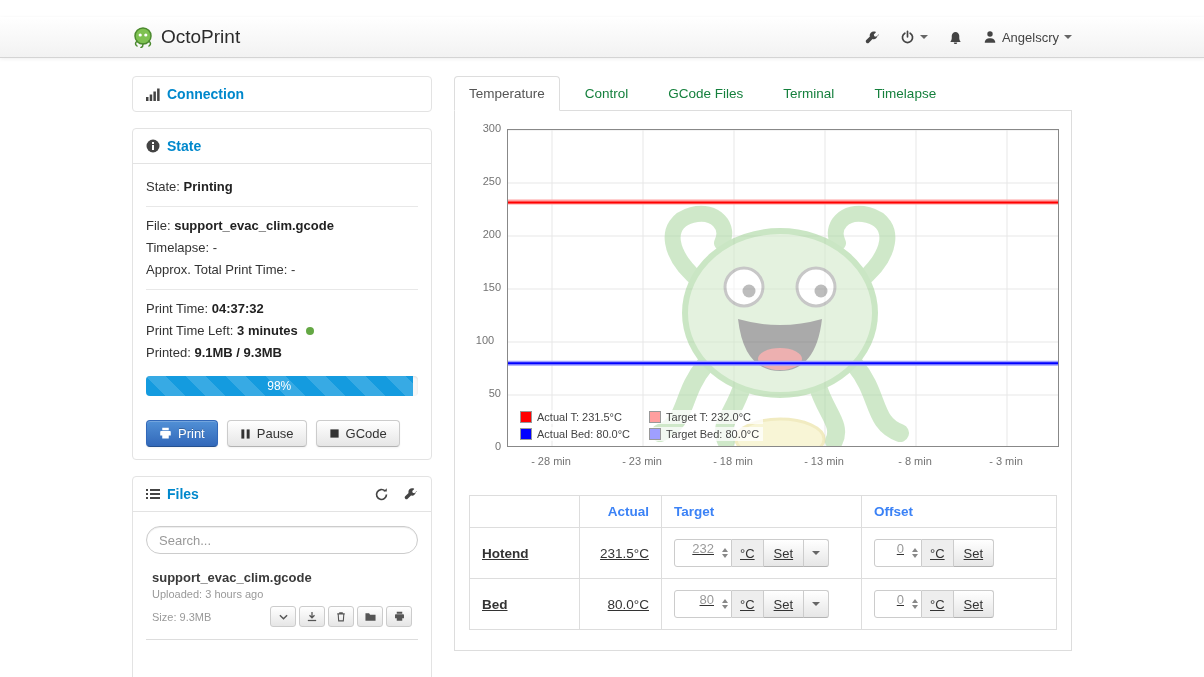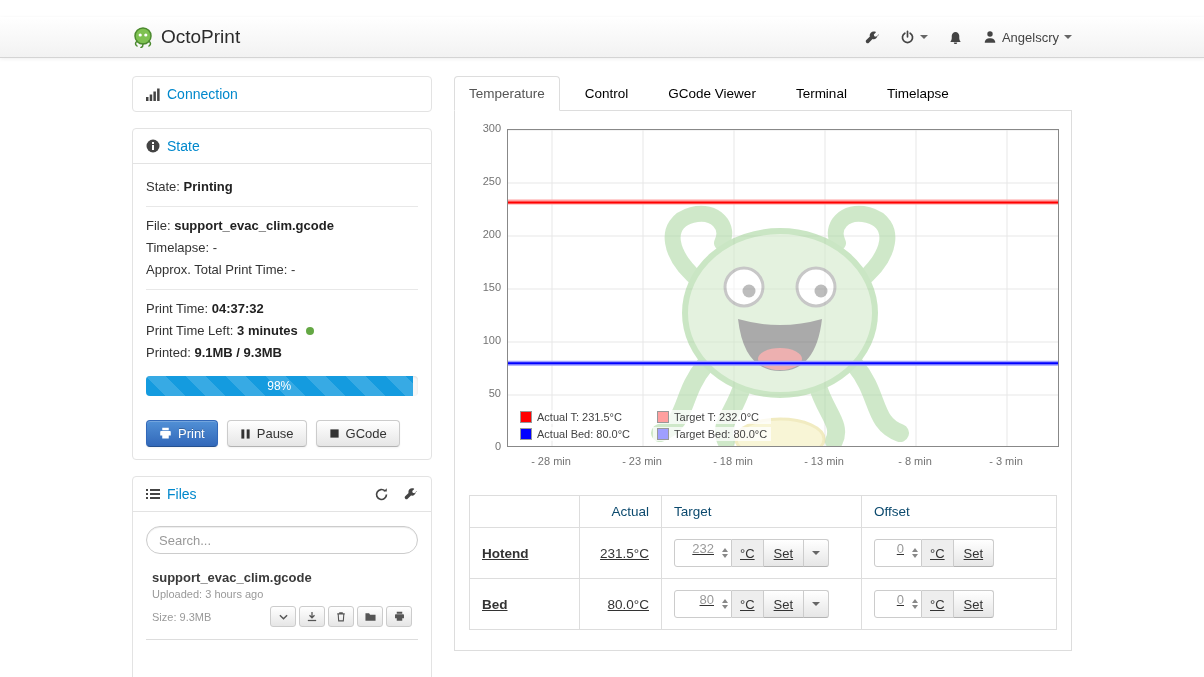--- a/index.html
+++ b/index.html
@@ -17,21 +17,21 @@
   .caret{display:inline-block;width:0;height:0;border-left:4px solid transparent;
     border-right:4px solid transparent;border-top:4px solid #666;}
 
   
   .container{width:940px;margin:18px auto 0;display:flex;gap:22px;align-items:flex-start;}
   .sidebar{width:300px;flex:none;}
   .main{flex:1;min-width:0;}
 
   
   .panel{border:1px solid #e3e3e3;border-radius:4px;background:#fff;margin-bottom:16px;}
-  .panel-header{display:flex;align-items:center;gap:7px;padding:9px 13px;font-size:14px;}
+  .panel-header{display:flex;align-items:center;gap:7px;padding:9px 13px;font-size:14px;font-weight:bold;}
   .hdr-border{border-bottom:1px solid #e3e3e3;}
   .panel-title{color:#0088cc;cursor:pointer;}
   .panel-body{padding:12px 13px;}
   .line{line-height:22px;}
   .line strong{color:#222;}
   hr.sep{border:none;border-top:1px solid #e8e8e8;margin:8px 0;}
   .dot{display:inline-block;width:8px;height:8px;border-radius:50%;background:#64a844;margin-left:5px;}
 
   .progress{height:20px;background:#f7f7f7;border-radius:4px;box-shadow:inset 0 1px 2px rgba(0,0,0,.1);
     margin:12px 0 4px;overflow:hidden;}
@@ -57,40 +57,40 @@
   .file-name{font-weight:bold;font-size:13px;color:#3a3a3a;}
   .file-uploaded{color:#999;font-size:11px;margin-top:3px;}
   .file-size-row{display:flex;align-items:center;color:#999;font-size:11px;margin-top:6px;}
   .file-actions{margin-left:auto;display:flex;gap:3px;}
   .mini-btn{width:26px;height:21px;display:inline-flex;align-items:center;justify-content:center;
     background:linear-gradient(#fff,#e6e6e6);border:1px solid #ccc;border-radius:3px;cursor:pointer;color:#555;}
   .files-panel{min-height:300px;}
 
   
   .tabs{display:flex;border-bottom:1px solid #ddd;gap:10px;}
-  .tab{padding:9px 14px;color:#000000;font-size:13.5px;cursor:pointer;border:1px solid transparent;
+  .tab{padding:9px 14px;color:#15803d;font-size:13.5px;cursor:pointer;border:1px solid transparent;
     border-radius:4px 4px 0 0;margin-bottom:-1px;}
   .tab.active{color:#555;background:#fff;border-color:#ddd #ddd transparent;cursor:default;}
   .tab-content{border:1px solid #ddd;border-top:none;padding:14px 14px 20px;}
 
   
   .plot-wrap{position:relative;width:552px;height:318px;margin:4px 0 48px 38px;}
   #plot-svg{width:552px;height:318px;border:1px solid #888;background:#fff;}
   #ylabels div{position:absolute;left:-38px;width:32px;text-align:right;font-size:11px;color:#737373;}
   #xlabels{position:absolute;top:318px;left:0;width:100%;}
   #xlabels div{position:absolute;top:8px;transform:translateX(-50%);font-size:11px;color:#737373;white-space:nowrap;}
-  .legend{position:absolute;left:9px;bottom:6px;display:grid;grid-template-columns:max-content max-content;gap:3px 19px;margin-top:27px;}
+  .legend{position:absolute;left:9px;bottom:6px;display:grid;grid-template-columns:max-content max-content;gap:3px 11px;margin-top:27px;}
   .legend-item{display:flex;align-items:center;gap:5px;background:rgba(255,255,255,.75);padding:1px 4px;
     font-size:11px;color:#444;}
   .swatch{width:12px;height:12px;border:1px solid #999;flex:none;}
 
   
   table.temp{width:100%;border-collapse:collapse;}
   .temp th,.temp td{border:1px solid #ddd;font-size:13.5px;}
-  .temp th{padding:8px 12px;text-align:left;font-weight:normal;color:#0c4a6e;}
+  .temp th{padding:8px 12px;text-align:left;font-weight:bold;color:#3b82f6;}
   .temp td{padding:11px 12px;vertical-align:middle;text-decoration:underline;}
   .temp .col-name{width:110px;}
   .temp .col-actual{width:82px;}
   .temp .col-target{width:200px;}
   .temp th.r,.temp td.r{text-align:right;}
   .temp td.name{font-weight:bold;}
   .igroup{display:flex;align-items:stretch;height:28px;}
   .ninput{position:relative;display:flex;}
   .ninput input{width:58px;border:1px solid #ccc;border-radius:3px 0 0 3px;padding:3px 17px 13px 6px;
     font-size:13px;color:#999;text-align:right;outline:none;font-family:inherit;}
@@ -300,21 +300,21 @@
           </div>
         </div>
       </div>
     </div>
   </div>
 
   <div class="main">
     <div class="tabs">
       <span class="tab active">Temperature</span>
       <span class="tab">Control</span>
-      <span class="tab">GCode Viewer</span>
+      <span class="tab">GCode Files</span>
       <span class="tab">Terminal</span>
       <span class="tab">Timelapse</span>
     </div>
 
     <div class="tab-content">
 
       <div class="plot-wrap">
         <svg id="plot-svg" xmlns="http://www.w3.org/2000/svg">
             <line x1="0" x2="552" y1="318" y2="318" stroke="#e7e7e7" stroke-width="1"></line>
             <line x1="0" x2="552" y1="265" y2="265" stroke="#e7e7e7" stroke-width="1"></line>
@@ -347,21 +347,21 @@
             <ellipse cx="0" cy="104" rx="44" ry="20" fill="#f4eeb5" stroke="#e6dc90" stroke-width="3"></ellipse>
           </g>
         <line x1="0" x2="552" y1="72.08000000000001" y2="72.08000000000001" stroke="#ff9f9f" stroke-width="5"></line>
             <line x1="0" x2="552" y1="233.2" y2="233.2" stroke="#9f9fff" stroke-width="5"></line>
             <line x1="0" x2="552" y1="72.61000000000001" y2="72.61000000000001" stroke="#ff0000" stroke-width="2"></line>
             <line x1="0" x2="552" y1="233.2" y2="233.2" stroke="#0000ff" stroke-width="2"></line>
           </svg>
         <div id="ylabels">
             <div style="top: 311px;">0</div>
             <div style="top: 258px;">50</div>
-            <div style="top: 205px;">100</div>
+            <div style="top: 205px; text-align: center;">100</div>
             <div style="top: 152px;">150</div>
             <div style="top: 99px;">200</div>
             <div style="top: 46px;">250</div>
             <div style="top: -7px;">300</div>
           </div>
         <div id="xlabels">
             <div style="left: 44px;">- 28 min</div>
             <div style="left: 135px;">- 23 min</div>
             <div style="left: 226px;">- 18 min</div>
             <div style="left: 317px;">- 13 min</div>

